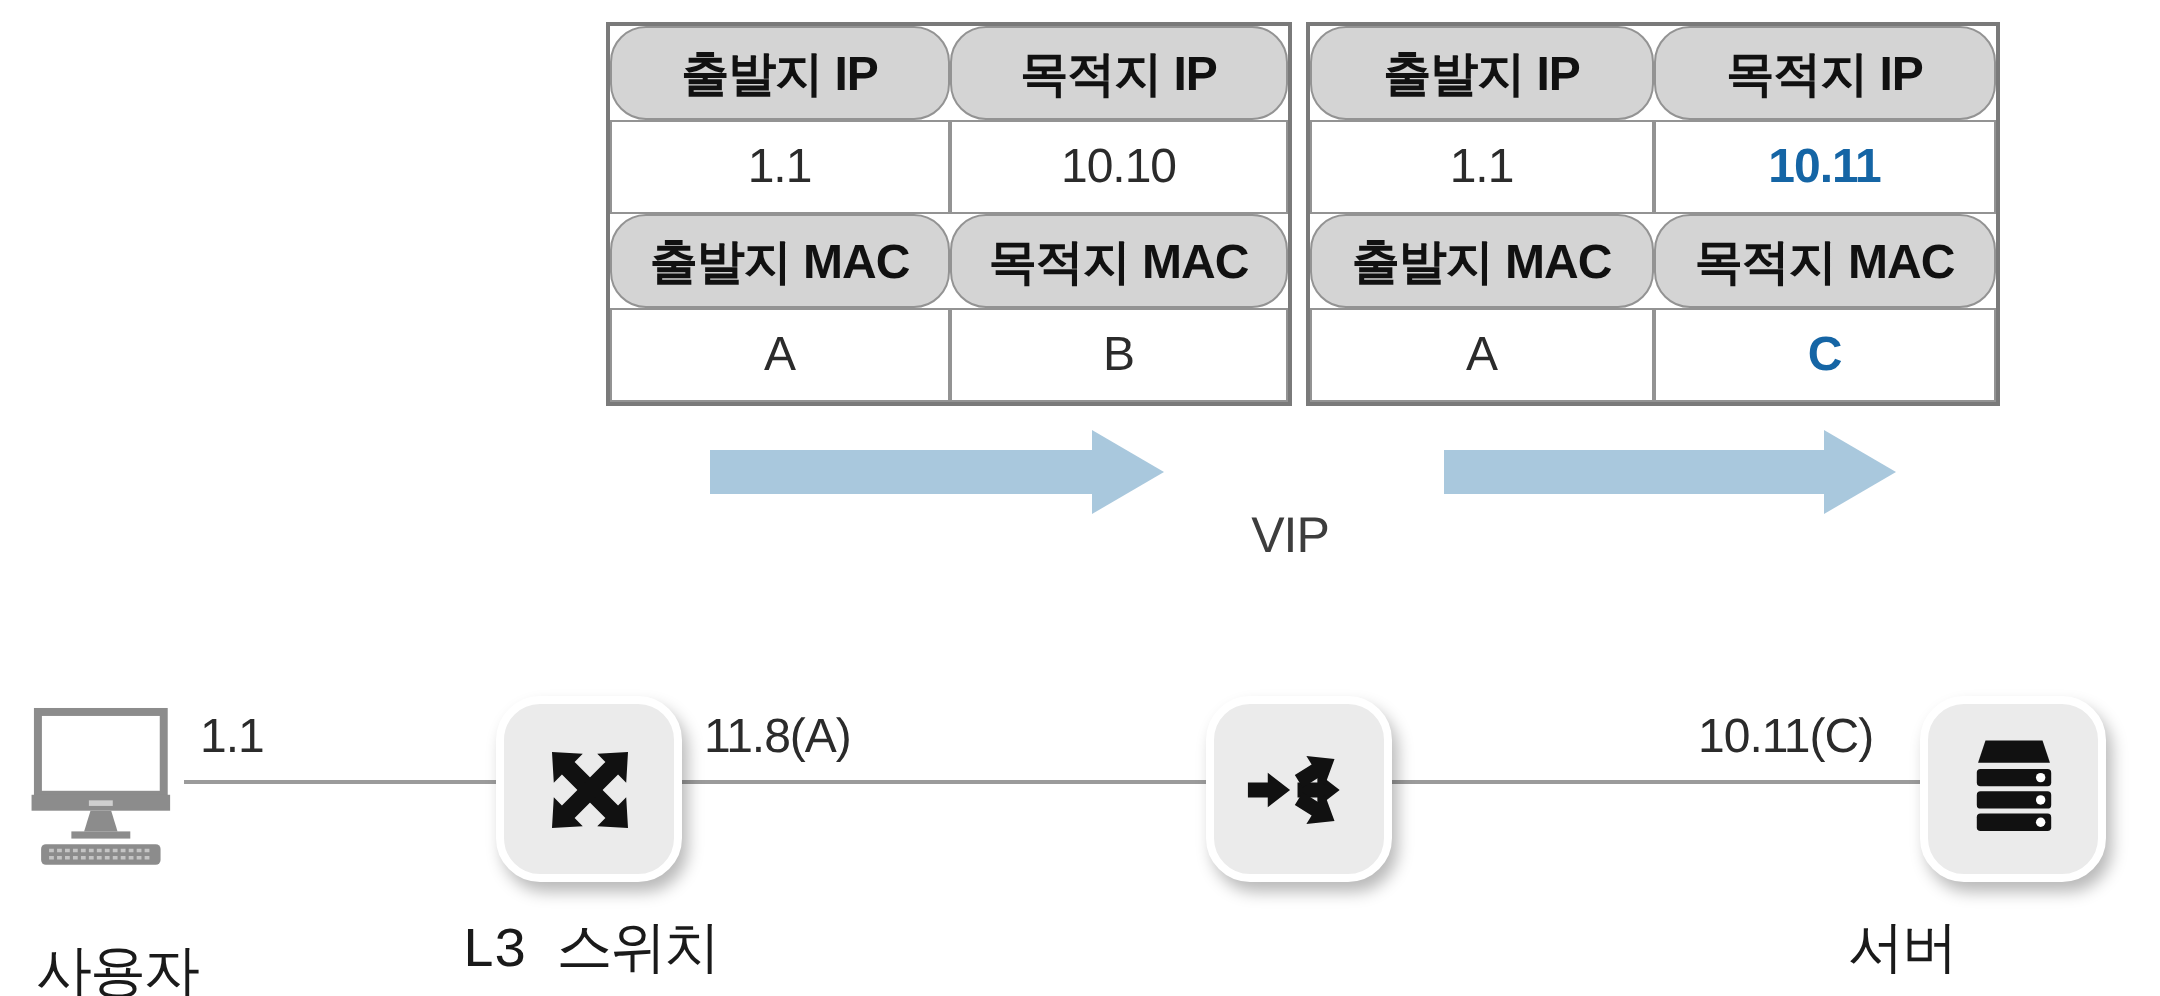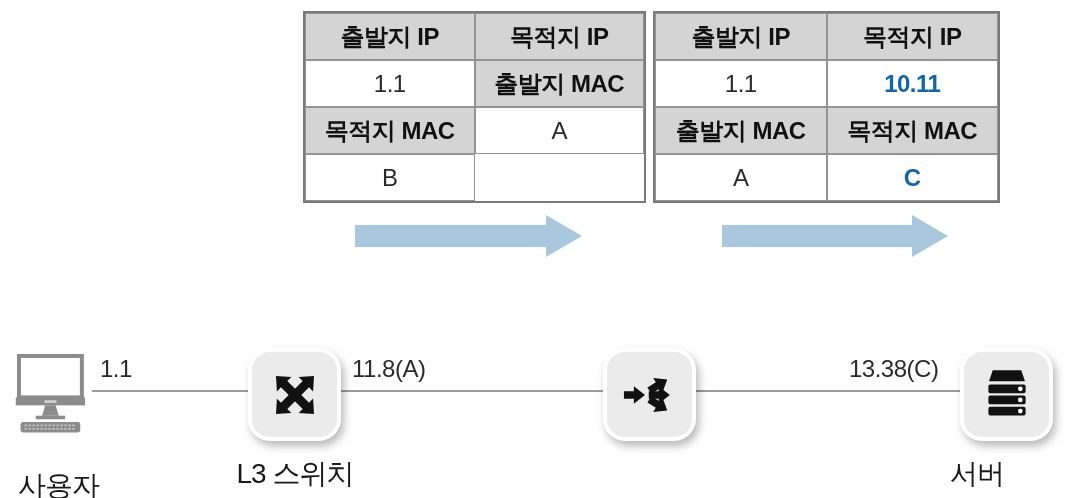--- a/index.html
+++ b/index.html
@@ -13,21 +13,21 @@
     display:grid;grid-template-columns:1fr 1fr;grid-template-rows:repeat(4,1fr);
     border:2px solid #7a7a7a;background:#fff;box-sizing:border-box;
   }
   .ptable.before{left:303px;width:343px;}
   .ptable.after{left:653px;width:347px;}
   .ptable .cell{
     display:flex;align-items:center;justify-content:center;
     border:1px solid #939393;font-size:24px;box-sizing:border-box;
     letter-spacing:-0.5px;
   }
-  .ptable .cell.header{background:#d4d4d4;font-weight:bold;color:#111;}
+  .ptable .cell.header{background:#d4d4d4;font-weight:bold;color:#111;border-radius:18px;}
   .ptable .cell.value{background:#fff;color:#2b2b2b;}
   .ptable .cell.highlight{color:#1565a5;font-weight:bold;}
   
   .flow-arrow{position:absolute;top:215px;height:42px;}
   .flow-arrow .body{position:absolute;left:0;right:33px;top:10px;height:22px;background:#a9c8dd;}
   .flow-arrow .head{
     position:absolute;right:0;top:0;width:0;height:0;
     border-top:21px solid transparent;border-bottom:21px solid transparent;
     border-left:36px solid #a9c8dd;
   }
@@ -56,34 +56,35 @@
   }
   .node-card.switch{left:248px;}
   .node-card.lb{left:603px;}
   .node-card.server{left:960px;}
   .pc-icon{position:absolute;left:14px;top:352px;width:80px;height:86px;}
   .node-label{
     position:absolute;top:455px;font-size:28px;color:#1a1a1a;
     white-space:nowrap;letter-spacing:-1px;
   }
   .node-label.user{left:18px;margin-top:12px;}
-  .node-label.centered{transform:translateX(-50%);}
+  .node-label.centered{transform:translateX(-50%);font-family:Liberation Mono, monospace;}
   .node-label.switch{left:295px;}
   .node-label.lb{left:651px;}
-  .node-label.server{left:977px;}
+  .node-label.server{left:951px;}
 </style>
 </head>
 <body>
 
 <div id="stage">
 
   <div class="ptable before">
     <div class="cell header">출발지 IP</div>
     <div class="cell header">목적지 IP</div>
     <div class="cell value">1.1</div>
+    <div class="cell value">10.10</div>
     <div class="cell header">출발지 MAC</div>
     <div class="cell header">목적지 MAC</div>
     <div class="cell value">A</div>
     <div class="cell value">B</div>
   </div>
 
   <div class="ptable after">
     <div class="cell header">출발지 IP</div>
     <div class="cell header">목적지 IP</div>
     <div class="cell value">1.1</div>
@@ -97,29 +98,30 @@
   <div class="flow-arrow left">
     <div class="body"></div>
       <div class="head"></div>
   </div>
   <div class="flow-arrow right">
     <div class="body"></div>
       <div class="head"></div>
   </div>
 
   <div class="vip">
+    <div>VIP</div>
   </div>
 
   <div class="net-line l1"></div>
   <div class="net-line l2"></div>
   <div class="net-line l3"></div>
 
   <div class="link-label a">1.1</div>
   <div class="link-label b">11.8(A)</div>
-  <div class="link-label c">13.38(C)</div>
+  <div class="link-label c">10.11(C)</div>
 
   <svg class="pc-icon" viewBox="0 0 100 108" xmlns="http://www.w3.org/2000/svg">
     <rect x="6" y="5" width="79" height="52" fill="#ffffff" stroke="#8c8c8c" stroke-width="5"></rect>
     <rect x="2" y="57" width="87" height="10" fill="#8c8c8c"></rect>
     <rect x="38" y="60.5" width="15" height="3.5" fill="#cfcfcf"></rect>
     <polygon points="39,67 52,67 56,80 35,80" fill="#8c8c8c"></polygon>
     <rect x="27" y="80" width="37" height="4.5" fill="#8c8c8c"></rect>
     <rect x="8" y="88" width="75" height="13" rx="3" fill="#8c8c8c"></rect>
     <line x1="13" y1="92" x2="78" y2="92" stroke="#c4c4c4" stroke-width="2.2" stroke-dasharray="3 2"></line>
     <line x1="13" y1="96.5" x2="78" y2="96.5" stroke="#c4c4c4" stroke-width="2.2" stroke-dasharray="3 2"></line>

